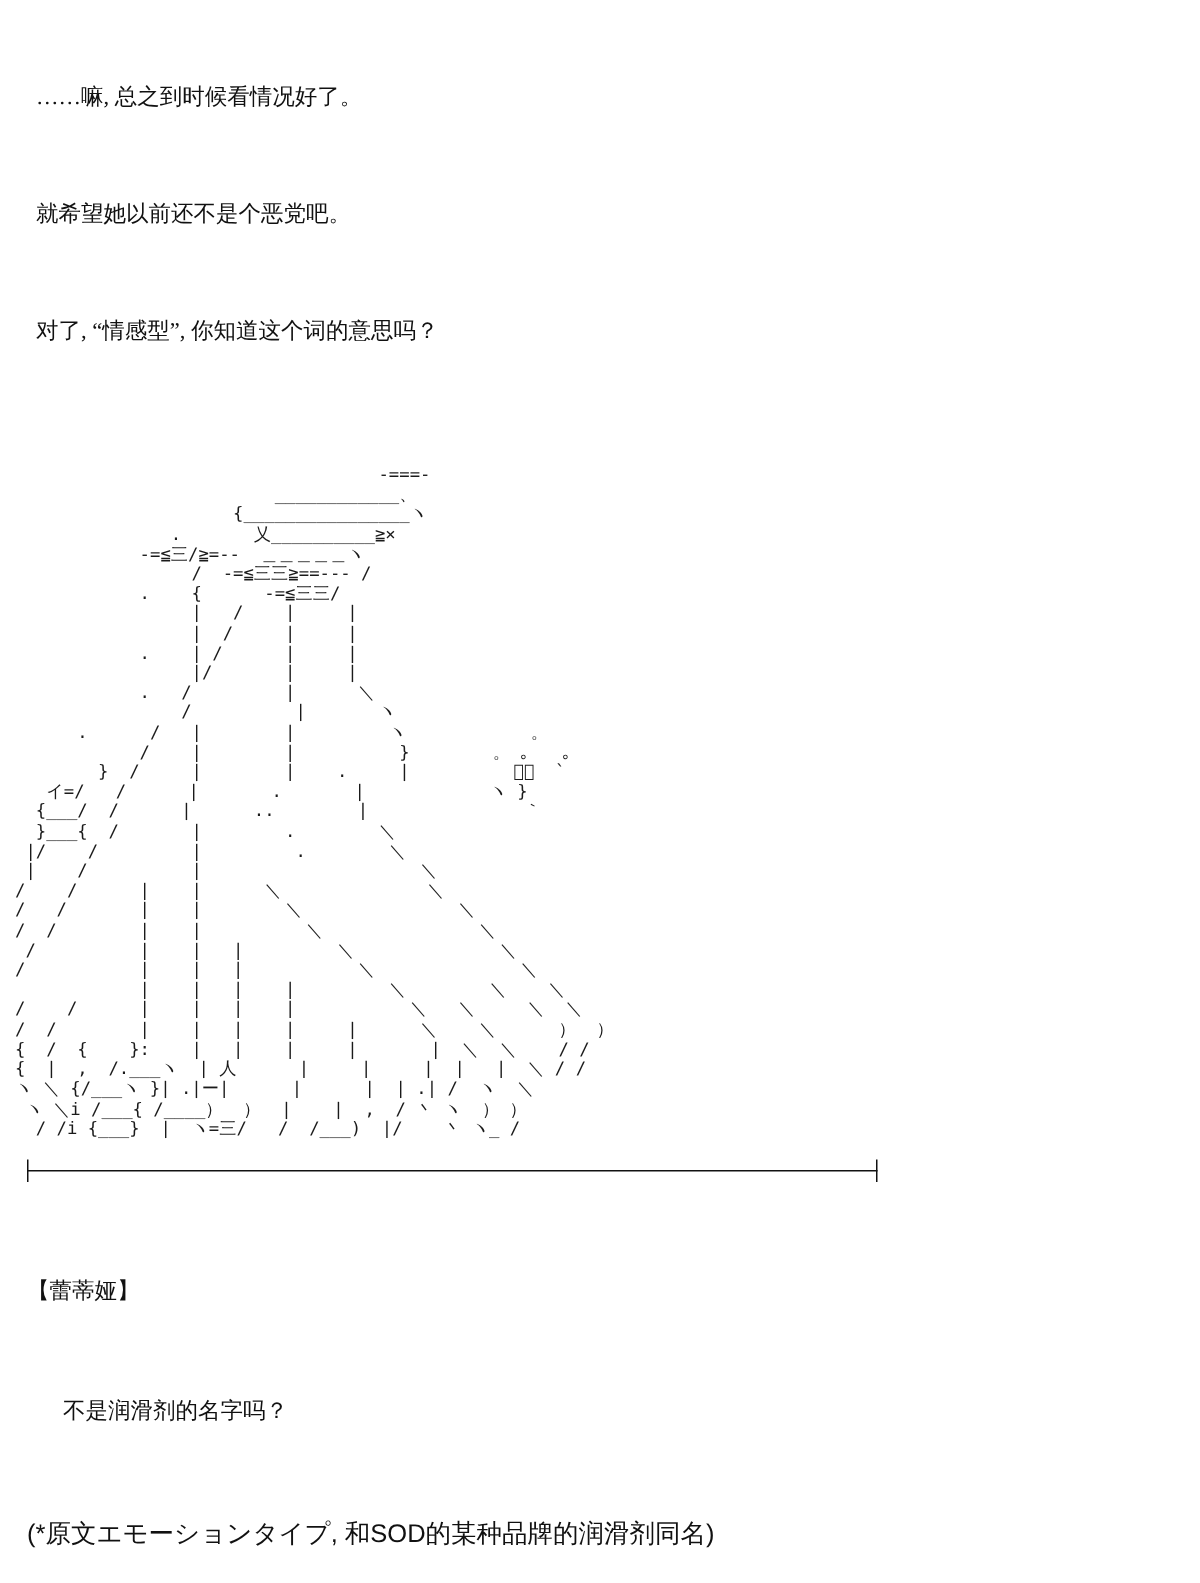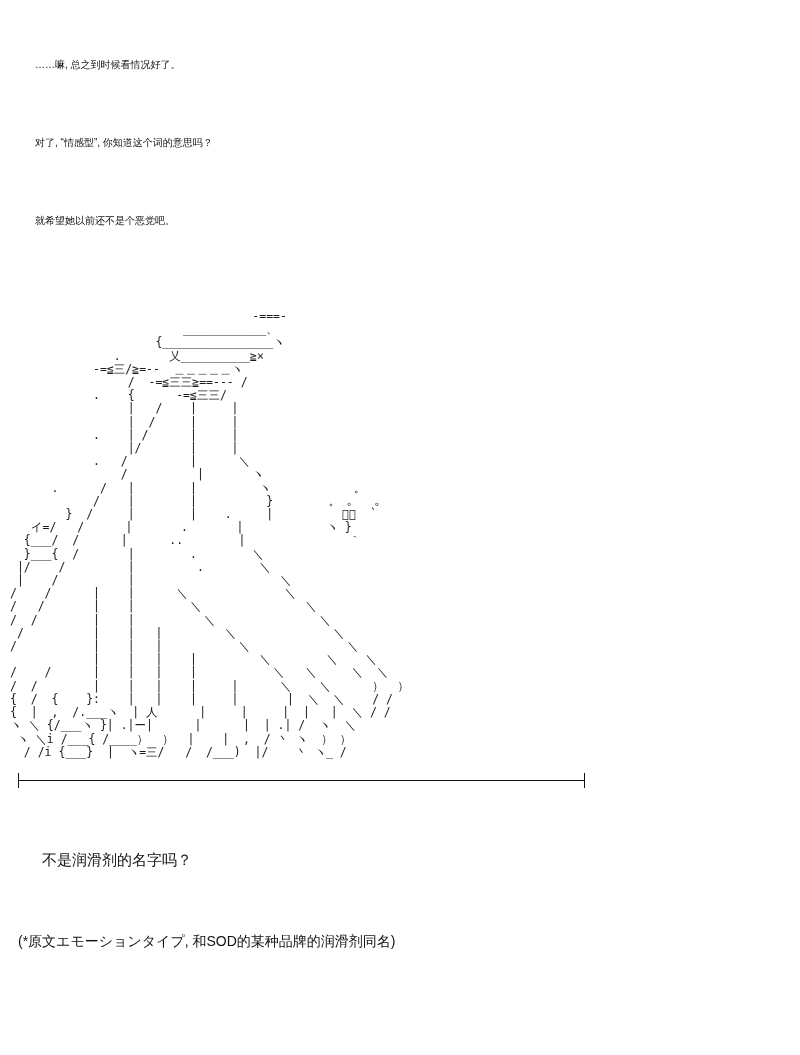--- a/index.html
+++ b/index.html
@@ -14,24 +14,25 @@
     color: #111111;
     overflow: hidden;
   }
   .page {
     position: relative;
     width: 800px;
     height: 1055px;
     padding: 0;
   }
   .top-lines {
-    padding: 0 0 0 35px;
-    font-size: 10px;
+    padding: 0 0 0 24px;
+    font-size: 15px;
     line-height: 26px;
     white-space: pre;
+    font-family: Liberation Serif, serif;
   }
   .top-lines div {
     white-space: pre;
   }
   .aa-block {
     margin: 24px 0 0 0;
     padding-left: 10px;
     font-family: "DejaVu Sans Mono", monospace;
     font-size: 11.5px;
     line-height: 13.2px;
@@ -75,32 +76,32 @@
     white-space: pre;
   }
   .speaker-name {
     font-size: 15px;
   }
   .speaker-line {
     padding-left: 24px;
     font-family: Liberation Serif, serif;
   }
   .note-line {
-    font-size: 14px;
+    font-size: 17px;
   }
 </style>
 </head>
 <body>
 
 <div class="page">
 
   <div class="top-lines">
     <div>……嘛, 总之到时候看情况好了。</div>
+    <div>就希望她以前还不是个恶党吧。</div>
     <div>对了, “情感型”, 你知道这个词的意思吗？</div>
-    <div>就希望她以前还不是个恶党吧。</div>
   </div>
 
   <pre class="aa-block">                                   -===-
                          ____________、
                      {________________ヽ
                .       乂__________≧×
             -=≦三/≧=--  ＿＿＿＿＿ヽ
                  /  -=≦三三≧==--- /
             .    {      -=≦三三/
                  |   /    |     |
@@ -131,17 +132,18 @@
  ヽ ＼i /___{ /____）  ）  |    |  ,  / 丶 ヽ  ） ）
   / /i {___}  |  ヽ=三/   /  /___)  |/    丶 ヽ_ /</pre>
 
   <div class="divider">
     <div class="tick-left"></div>
     <div class="rule"></div>
     <div class="tick-right"></div>
   </div>
 
   <div class="speaker-block">
+    <div class="speaker-name">【蕾蒂娅】</div>
     <div class="speaker-line">不是润滑剂的名字吗？</div>
     <div class="note-line">(*原文エモーションタイプ, 和SOD的某种品牌的润滑剂同名)</div>
   </div>
 
 </div>
 
 </body></html>

